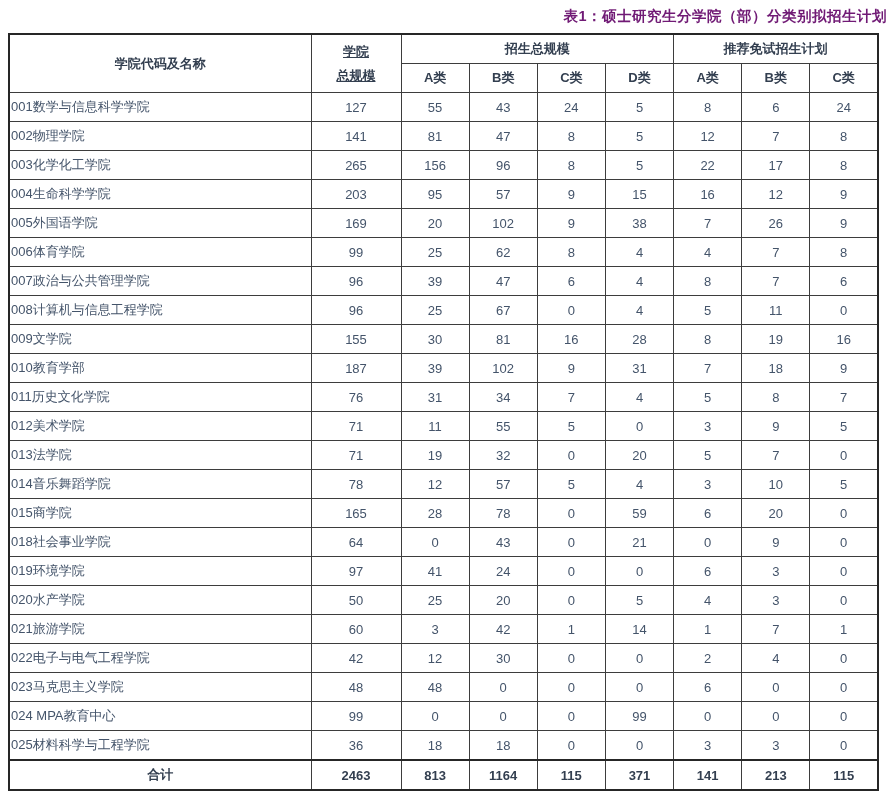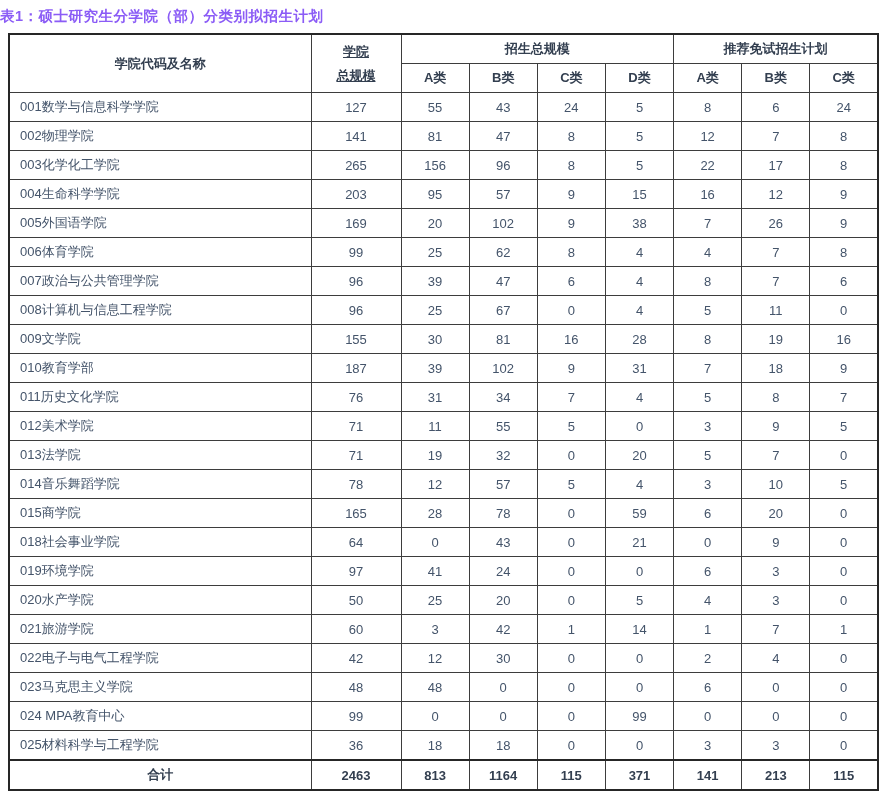--- a/index.html
+++ b/index.html
@@ -8,24 +8,24 @@
     background: #ffffff;
   }
   body {
     width: 887px;
     height: 799px;
     font-family: "Liberation Sans", "DejaVu Sans", sans-serif;
     color: #44546A;
     overflow: hidden;
   }
   .page-title {
-    text-align: left;
+    text-align: right;
     font-size: 14.5px;
     font-weight: bold;
-    color: #8b5cf6;
+    color: #701a75;
     line-height: 33px;
     height: 33px;
     letter-spacing: 0.5px;
   }
   table.enroll {
     border-collapse: collapse;
     table-layout: fixed;
     width: 871px;
     margin: 0 8px;
     border: 2px solid #262626;
@@ -46,21 +46,21 @@
   table.enroll thead th {
     font-weight: bold;
     color: #333F50;
   }
   .scale-line {
     line-height: 24px;
     text-decoration: underline;
   }
   tbody td.college-cell {
     text-align: left;
-    padding-left: 10px;
+    padding-left: 1px;
   }
   tfoot th, tfoot td {
     font-weight: bold !important;
     color: #333F50 !important;
     border-top: 2px solid #262626 !important;
     height: 30px;
     margin-top: 36px;
   }
 </style>
 </head>

